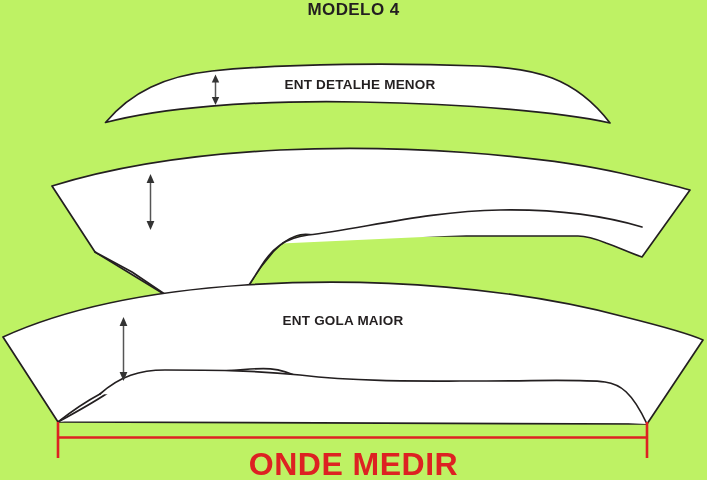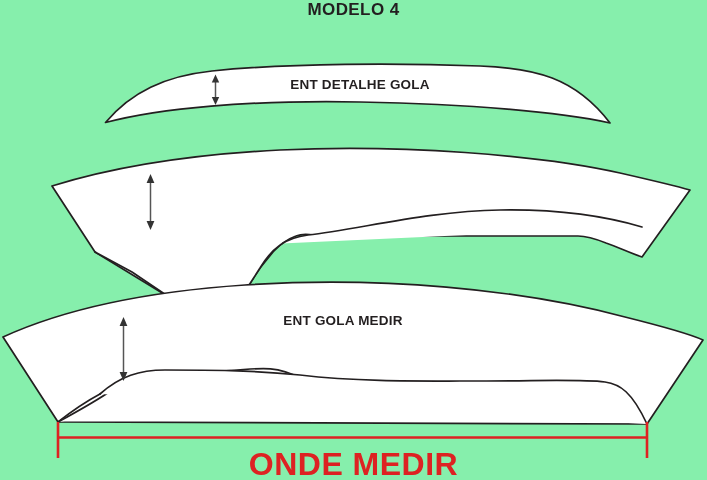--- a/index.html
+++ b/index.html
@@ -11,21 +11,21 @@
     width: 707px;
     height: 480px;
     font-family: "Liberation Sans", sans-serif;
     overflow: hidden;
     position: relative;
   }
   #canvas {
     position: relative;
     width: 707px;
     height: 480px;
-    background: #86efac;
+    background: #bef264;
   }
   .title {
     position: absolute;
     top: 0px;
     left: 0;
     width: 707px;
     text-align: center;
     font-size: 17px;
     font-weight: bold;
     letter-spacing: 0.4px;
@@ -169,20 +169,20 @@
       <polygon points="123.5,381 119.6,372 127.4,372" fill="#333333"></polygon>
     </g>
 
     <g>
       <line class="red-line" x1="58" y1="422" x2="58" y2="458"></line>
       <line class="red-line" x1="647" y1="422" x2="647" y2="458"></line>
       <line class="red-line" x1="57" y1="437.5" x2="648" y2="437.5"></line>
     </g>
   </svg>
 
-  <div class="piece-label" id="label-detalhe">ENT DETALHE GOLA</div>
+  <div class="piece-label" id="label-detalhe">ENT DETALHE MENOR</div>
 
 
-  <div class="piece-label" id="label-maior">ENT GOLA MEDIR</div>
+  <div class="piece-label" id="label-maior">ENT GOLA MAIOR</div>
 
   <div class="measure-label">ONDE MEDIR</div>
 
 </div>
 
 </body></html>

